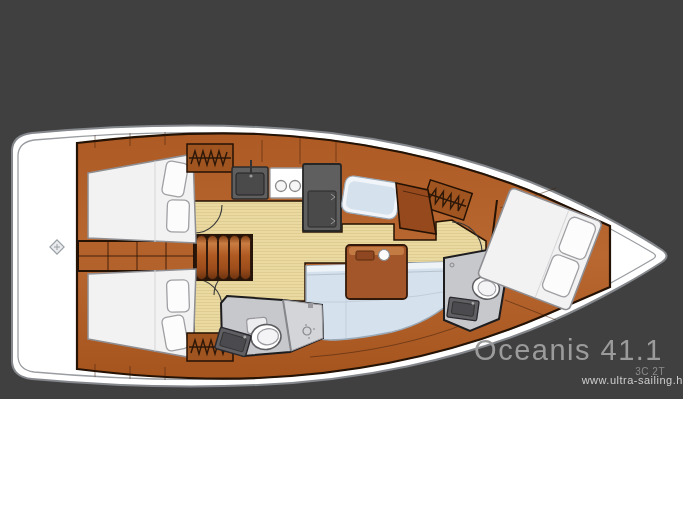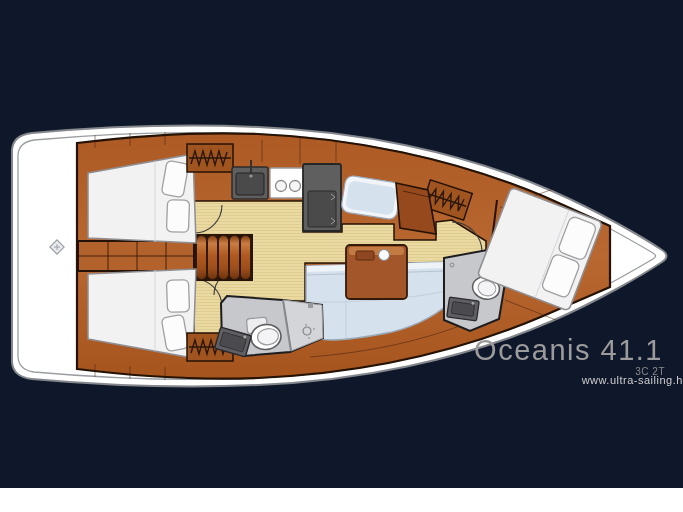--- a/index.html
+++ b/index.html
@@ -1,16 +1,16 @@
 <!DOCTYPE html>
 <html style="--hull-outline: #84878b; --hull-inner-line: #9a9da1; --interior-outline: #241204; --wood: #b4622c; --wood-dark: #8a4a1f; --wood-panel: #a05420; --floor: #ead9a1; --floor-stripe: #dcc98c; --mattress: #f2f2f3; --pillow: #fcfcfd; --upholstery: #d5e2ee; --upholstery-piping: #eef3f8; --head-floor: #c7c8cc; --shower-floor: #d4d5d8; --appliance: #5f5f5f; --appliance-inner: #4a4a4a; --stove: #ffffff; --table-wood: #a4562b; --title-text: #9b9b9b; --code-text: #8a8a8a; --watermark-text: #cdcdcd;"><head>
 <meta charset="utf-8">
 <style>
   html,body{margin:0;padding:0;background:#ffffff;}
-  #stage{position:relative;width:683px;height:488px;background:#0f172a;overflow:hidden;
+  #stage{position:relative;width:683px;height:399px;background:#404040;overflow:hidden;
          font-family:"Liberation Sans", sans-serif;}
   #plan-svg{position:absolute;left:0;top:0;}
   .title-text{position:absolute;top:334px;right:20px;font-size:29px;letter-spacing:1.5px;
               color:var(--title-text,#9b9b9b);font-weight:400;white-space:nowrap;z-index:3;}
   .code-text{position:absolute;top:366px;right:18px;font-size:10px;font-weight:400;
              color:var(--code-text,#8a8a8a);letter-spacing:.5px;white-space:nowrap;z-index:5;}
   .watermark-text{position:absolute;top:374px;right:-4px;font-size:11px;letter-spacing:.5px;
              color:var(--watermark-text,#cdcdcd);white-space:nowrap;z-index:4;}
 </style>
 </head>

